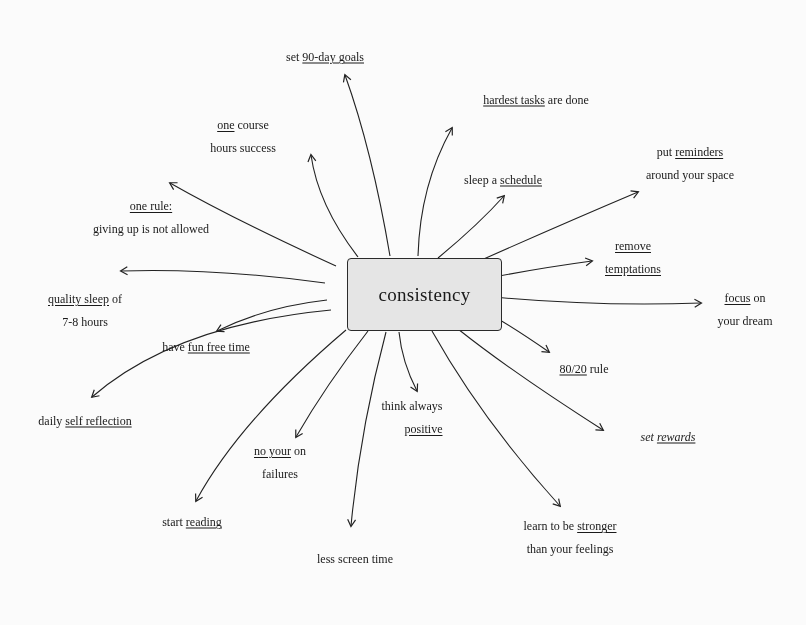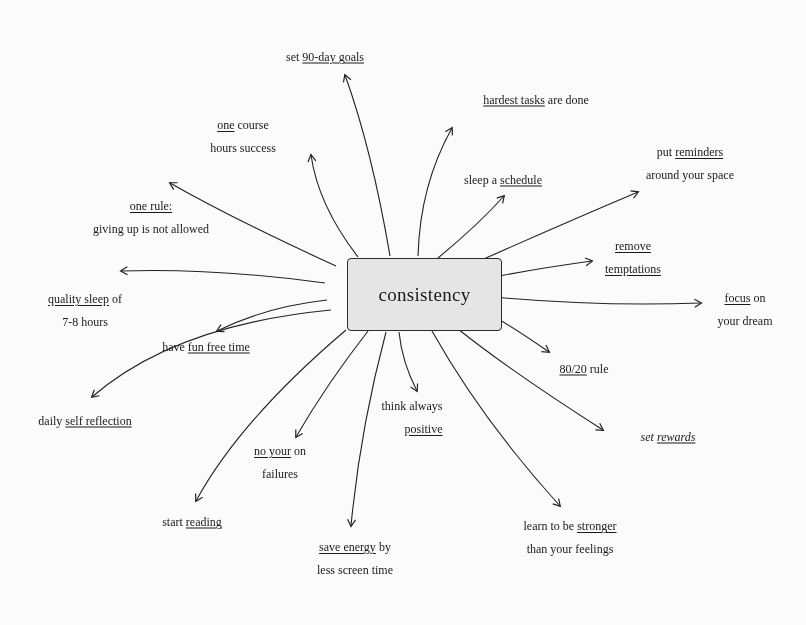--- a/index.html
+++ b/index.html
@@ -145,21 +145,20 @@
         <div><span>set </span><span class="u">rewards</span></div>
       </div>
       <div class="node" style="left: 280px; top: 463px;">
         <div><span class="u">no your</span><span> on</span></div>
         <div><span>failures</span></div>
       </div>
       <div class="node" style="left: 192px; top: 522px;">
         <div><span>start </span><span class="u">reading</span></div>
       </div>
       <div class="node" style="left: 355px; top: 559px;">
-        <div><span class="u">save energy</span><span> by</span></div>
         <div><span>less screen time</span></div>
       </div>
       <div class="node" style="left: 570px; top: 538px;">
         <div><span>learn to be </span><span class="u">stronger</span></div>
         <div><span>than your feelings</span></div>
       </div>
     </div>
 
 </div>
 

